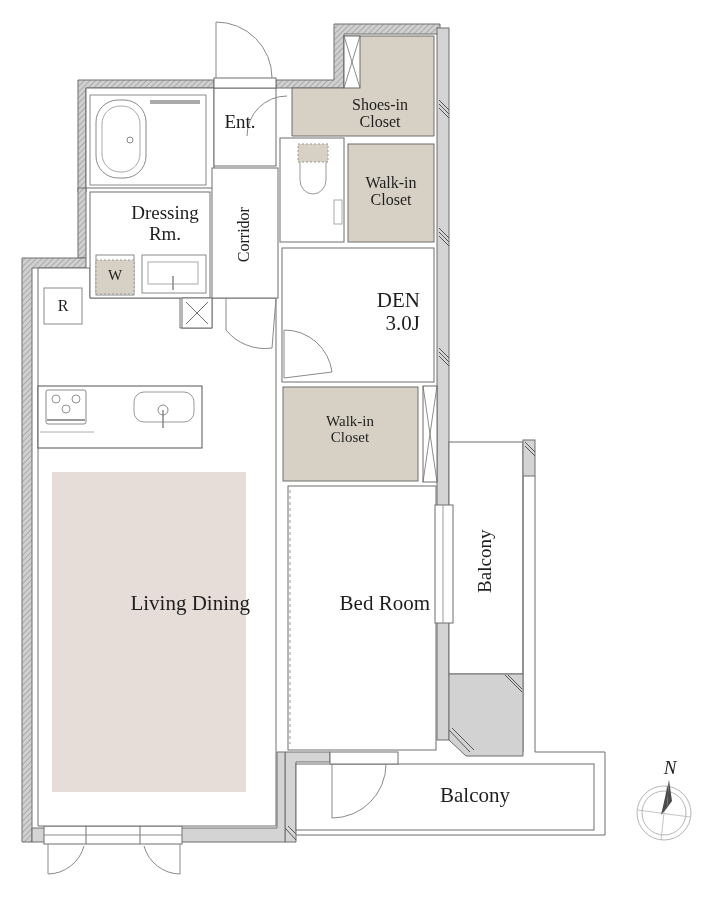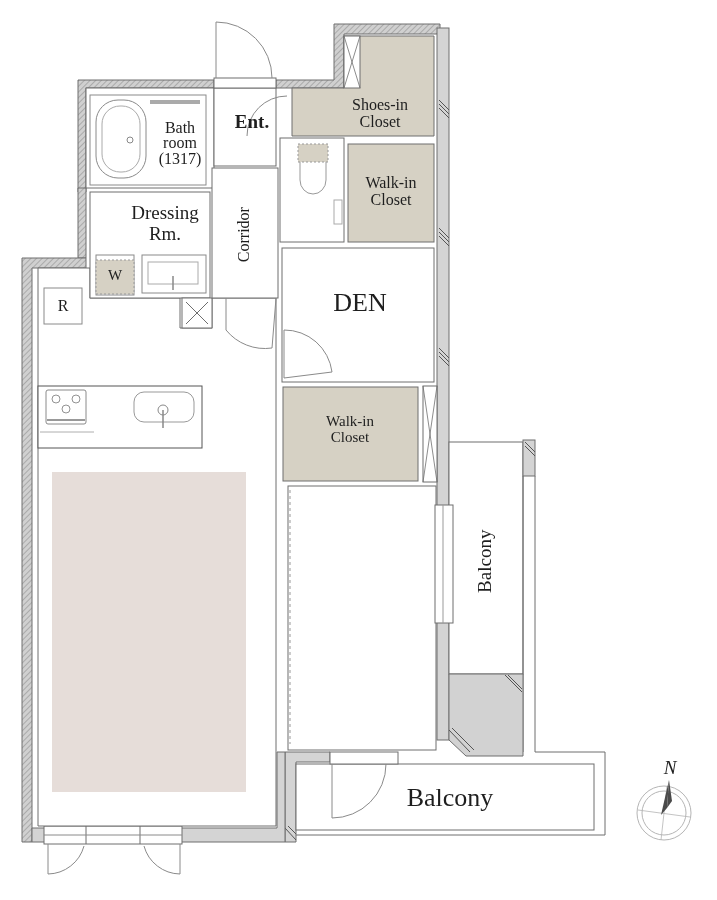--- a/index.html
+++ b/index.html
@@ -7,21 +7,21 @@
   #plan-root svg { position: absolute; left: 0; top: 0; }
   .label {
     position: absolute;
     font-family: "Liberation Serif", "DejaVu Serif", serif;
     color: #1e1e1e;
     text-align: center;
     line-height: 1.08;
     white-space: nowrap;
   }
   .label span { display: block; }
-  .lg { font-size: 26px; }
+  .lg { font-size: 21px; text-align: right; }
   .md { font-size: 19px; }
   .sm { font-size: 16px; }
   .xs { font-size: 15px; }
   .vertical { transform: rotate(-90deg); transform-origin: center center; }
 </style>
 </head>
 <body>
 
 <div id="plan-root">
   <svg width="717" height="900" viewBox="0 0 717 900">
@@ -179,27 +179,22 @@
     <g>
       <circle cx="664" cy="813" r="27" fill="none" stroke="#b5b5b5" stroke-width="1"></circle>
       <circle cx="664" cy="813" r="22" fill="none" stroke="#b5b5b5" stroke-width="1"></circle>
       <line x1="638" y1="810" x2="690" y2="817" stroke="#b5b5b5" stroke-width="0.8"></line>
       <line x1="667" y1="786" x2="661" y2="840" stroke="#b5b5b5" stroke-width="0.8"></line>
       <path d="M669,780 L661,815 L667,808 Z" fill="#4a4a4a"></path>
       <path d="M669,780 L667,808 L672,801 Z" fill="#4a4a4a"></path>
     </g>
   </svg>
 
-  <div class="label sm" style="left:150px; top:119px; width:60px;">
-    <span>Bath</span>
-    <span style="margin-top:-2px;">room</span>
-    <span style="margin-top:-2px;">(1317)</span>
-  </div>
-
-  <div class="label md" style="left:227px; top:112px; width:50px;font-weight:bold;">
+
+  <div class="label md" style="left:215px; top:112px; width:50px;">
     <span>Ent.</span>
   </div>
 
   <div class="label sm" style="left:330px; top:96px; width:100px;">
     <span>Shoes-in</span>
     <span>Closet</span>
   </div>
 
   <div class="label sm" style="left:348px; top:174px; width:86px;">
     <span>Walk-in</span>
@@ -210,31 +205,34 @@
     <span>Dressing</span>
     <span>Rm.</span>
   </div>
 
   <div class="label sm vertical" style="left:206px; top:226px; width:76px;">
     <span>Corridor</span>
   </div>
 
   <div class="label lg" style="left:300px; top:289px; width:120px;">
     <span>DEN</span>
+    <span>3.0J</span>
   </div>
 
   <div class="label xs" style="left:300px; top:413px; width:100px;">
     <span>Walk-in</span>
     <span>Closet</span>
   </div>
 
   <div class="label lg" style="left:70px; top:592px; width:180px;">
+    <span>Living Dining</span>
   </div>
 
   <div class="label lg" style="left:290px; top:592px; width:140px;">
+    <span>Bed Room</span>
   </div>
 
   <div class="label md vertical" style="left:437px; top:551px; width:96px;">
     <span>Balcony</span>
   </div>
 
   <div class="label lg" style="left:390px; top:784px; width:120px;">
     <span>Balcony</span>
   </div>
 

